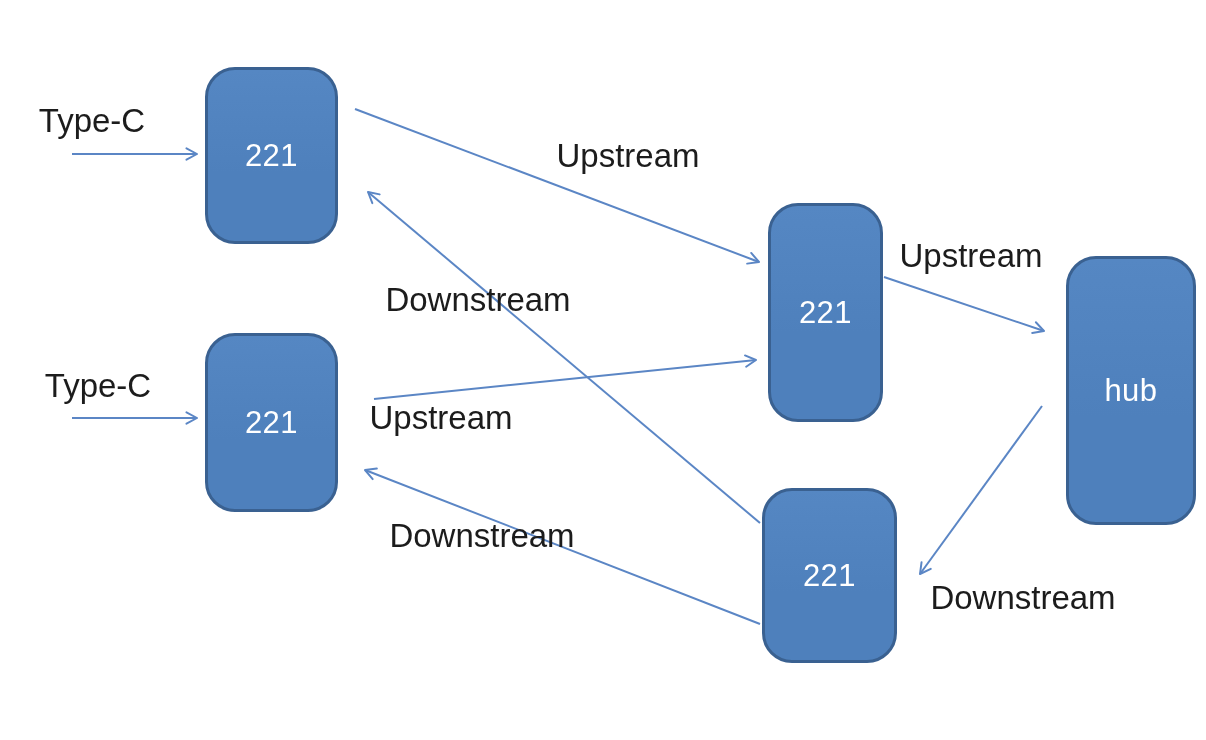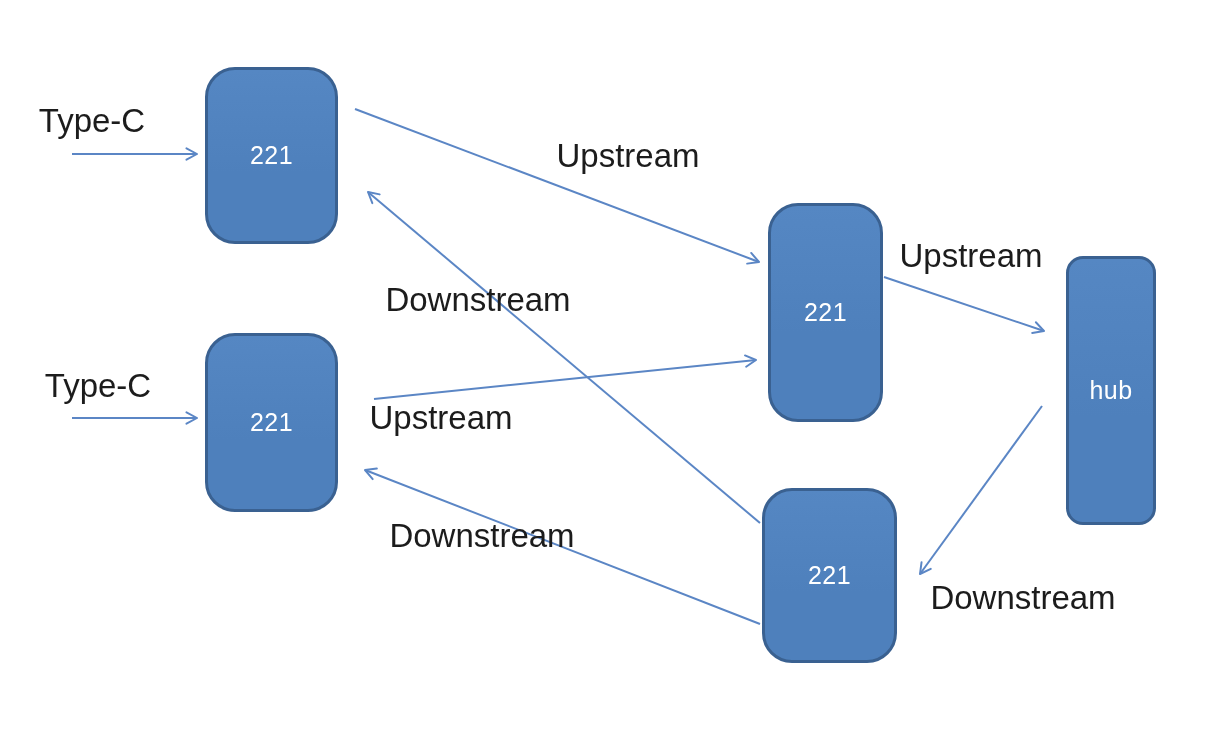--- a/index.html
+++ b/index.html
@@ -27,21 +27,21 @@
     box-sizing: border-box;
     background: linear-gradient(180deg, var(--node-fill-top) 0%, var(--node-fill) 60%);
     border: 3px solid var(--node-border);
     border-radius: 30px;
     display: flex;
     align-items: center;
     justify-content: center;
   }
   .node-label {
     color: var(--node-text);
-    font-size: 25px;
+    font-size: 31px;
     letter-spacing: 0.5px;
   }
   .edge-label {
     position: absolute;
     transform: translate(-50%, -50%);
     font-size: 33px;
     color: var(--label-text);
     white-space: nowrap;
   }
 </style>
@@ -71,21 +71,21 @@
   </div>
   <div class="node" style="left: 205px; top: 333px; width: 133px; height: 179px;">
     <span class="node-label">221</span>
   </div>
   <div class="node" style="left: 768px; top: 203px; width: 115px; height: 219px;">
     <span class="node-label">221</span>
   </div>
   <div class="node" style="left: 762px; top: 488px; width: 135px; height: 175px;">
     <span class="node-label">221</span>
   </div>
-  <div class="node" style="left: 1066px; top: 256px; width: 90px; height: 269px; border-radius: 17px;">
+  <div class="node" style="left: 1066px; top: 256px; width: 130px; height: 269px;">
     <span class="node-label">hub</span>
   </div>
 
   <div class="edge-label" style="left: 92px; top: 121px;">Type-C</div>
   <div class="edge-label" style="left: 98px; top: 386px;">Type-C</div>
   <div class="edge-label" style="left: 628px; top: 156px;">Upstream</div>
   <div class="edge-label" style="left: 441px; top: 418px;">Upstream</div>
   <div class="edge-label" style="left: 971px; top: 256px;">Upstream</div>
   <div class="edge-label" style="left: 478px; top: 300px;">Downstream</div>
   <div class="edge-label" style="left: 482px; top: 536px;">Downstream</div>

